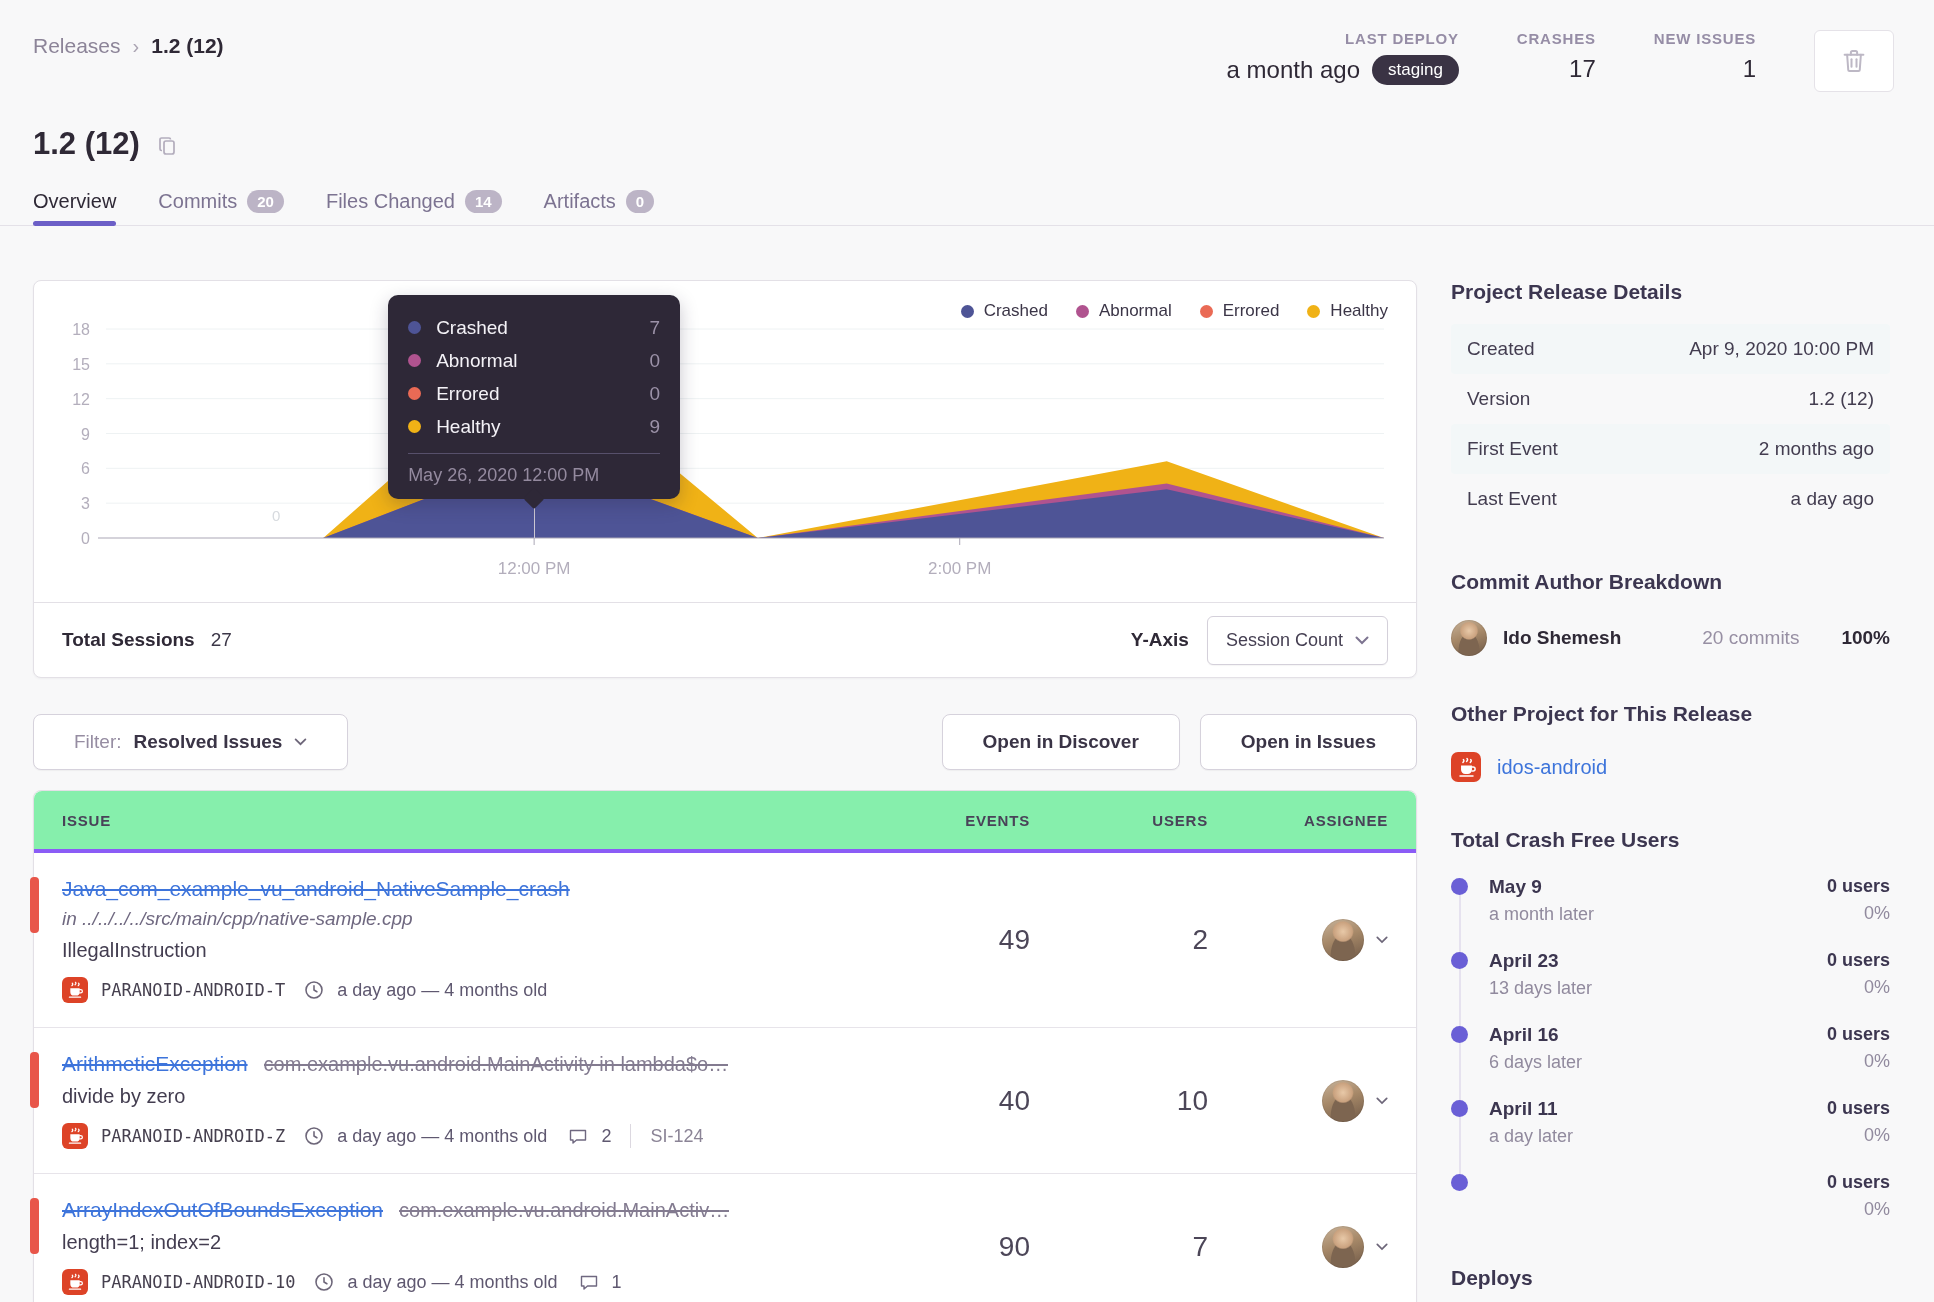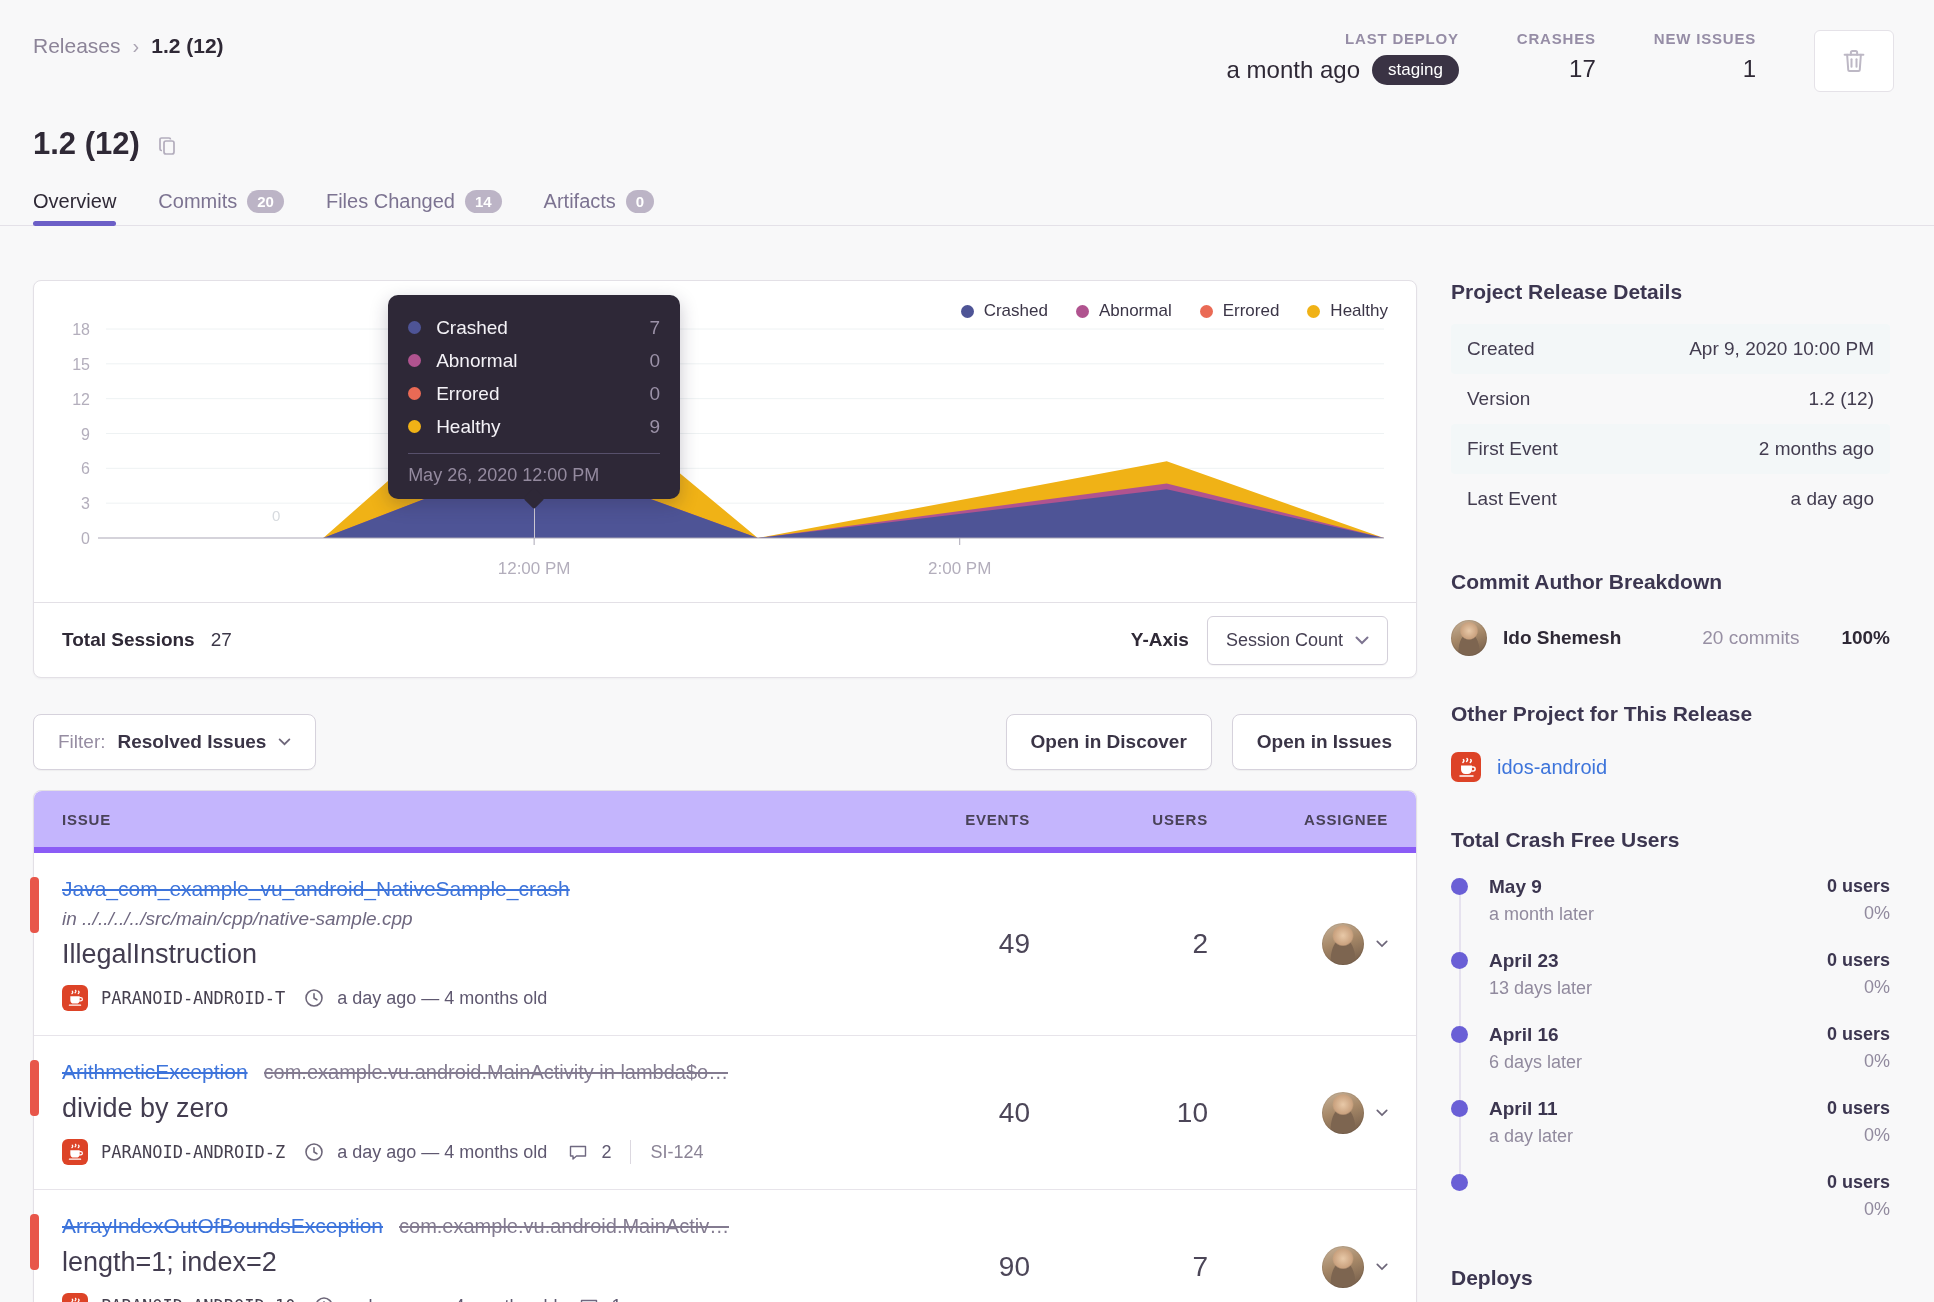--- a/index.html
+++ b/index.html
@@ -52,41 +52,41 @@
   .axis-pointer { position:absolute; top:220px; height:37px; width:1px; background:#ccc8d3; z-index:1; }
   .chart-footer { border-top:1px solid #e3e0e6; height:75px; display:flex; align-items:center; padding:0 28px; }
   .ts-label { font-weight:bold; font-size:19px; color:#2f2936; }
   .ts-value { font-size:19px; color:#3c3748; margin-left:16px; }
   .yaxis-group { margin-left:auto; display:flex; align-items:center; gap:18px; }
   .yaxis-label { font-weight:bold; font-size:19px; }
   .select-btn { display:flex; align-items:center; gap:12px; background:#fff; border:1px solid #d4d0da; border-radius:6px; padding:13px 18px; font-size:18px; color:#453f52; cursor:pointer; box-shadow:0 1px 1px rgba(0,0,0,.04); }
 
   
   .controls-row { display:flex; justify-content:space-between; margin-top:36px; }
-  .btn { background:#fff; border:1px solid #d6d2dc; border-radius:8px; padding:16px 24px; font-size:19px; cursor:pointer; box-shadow:0 1px 1px rgba(0,0,0,.04); display:flex; align-items:center; gap:12px; }
+  .btn { background:#fff; border:1px solid #d6d2dc; border-radius:8px; padding:16px 40px; font-size:19px; cursor:pointer; box-shadow:0 1px 1px rgba(0,0,0,.04); display:flex; align-items:center; gap:12px; }
   .filter-label { color:#968da2; }
   .filter-value { font-weight:bold; color:#3a3446; }
   .btn-strong { font-weight:bold; color:#3a3446; }
   .btn-group { display:flex; gap:20px; }
 
   
   .issues-card { margin-top:20px; }
   .grid-cols { display:grid; grid-template-columns:minmax(0,1fr) 150px 178px 180px; padding:0 28px; }
-  .issues-header { height:62px; align-items:center; background:#c4b5fd; border-bottom:6px solid #8b5cf6; border-radius:8px 8px 0 0; }
+  .issues-header { height:62px; align-items:center; background:#86efac; border-bottom:4px solid #8b5cf6; border-radius:8px 8px 0 0; }
   .col-h { font-size:15px; font-weight:bold; letter-spacing:.8px; color:#494258; }
   .col-right { text-align:right; }
   .issue-row { position:relative; border-bottom:1px solid #e7e4ea; align-items:center; }
   .issue-row:last-child { border-bottom:none; }
   .level-bar { position:absolute; left:-4px; top:24px; width:9px; height:56px; border-radius:4px; background:#e8564a; }
   .issue-cell { padding:24px 20px 24px 0; min-width:0; }
   .issue-line1 { display:flex; align-items:baseline; gap:16px; white-space:nowrap; overflow:hidden; }
   .issue-title { color:#3d74db; font-size:21px; text-decoration:line-through; cursor:pointer; flex:none; }
   .issue-culprit { color:#837b90; font-size:20px; text-decoration:line-through; overflow:hidden; min-width:0; }
   .issue-loc { color:#6f6880; font-size:19px; margin-top:7px;font-style:italic; }
-  .issue-msg { color:#433d50; font-size:27px; margin-top:9px; }
+  .issue-msg { color:#433d50; font-size:20px; margin-top:9px; }
   .issue-meta { display:flex; align-items:center; gap:13px; margin-top:15px; }
   .proj-slug { font-family:"DejaVu Sans Mono", monospace; font-size:17px; color:#46404f; }
   .age-text, .comment-count { font-size:18px; color:#5f5870; }
   .meta-divider { width:1px; height:24px; background:#dcd8e0; margin:0 6px; }
   .external-id { font-size:18px; color:#8b8496; }
   .num-cell { font-size:28px; color:#4c4658; text-align:right; }
   .assignee-cell { display:flex; align-items:center; justify-content:flex-end; gap:12px; cursor:pointer; }
   .avatar { width:42px; height:42px; border-radius:50%; flex:none;
             background: radial-gradient(circle at 50% 30%, #e8c9a8 0%, #caa27f 26%, rgba(0,0,0,0) 30%),
                         radial-gradient(ellipse at 50% 88%, #7d6550 0%, #7d6550 40%, rgba(0,0,0,0) 43%),

